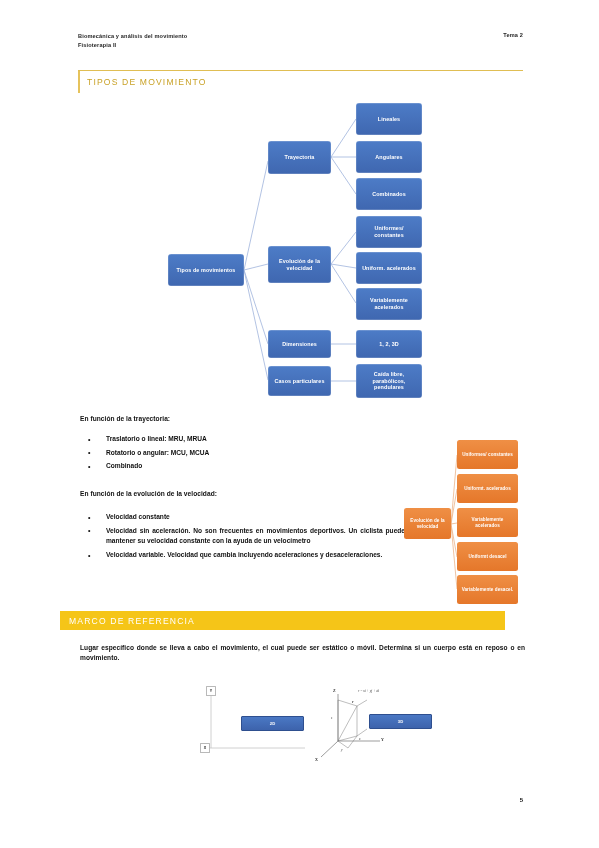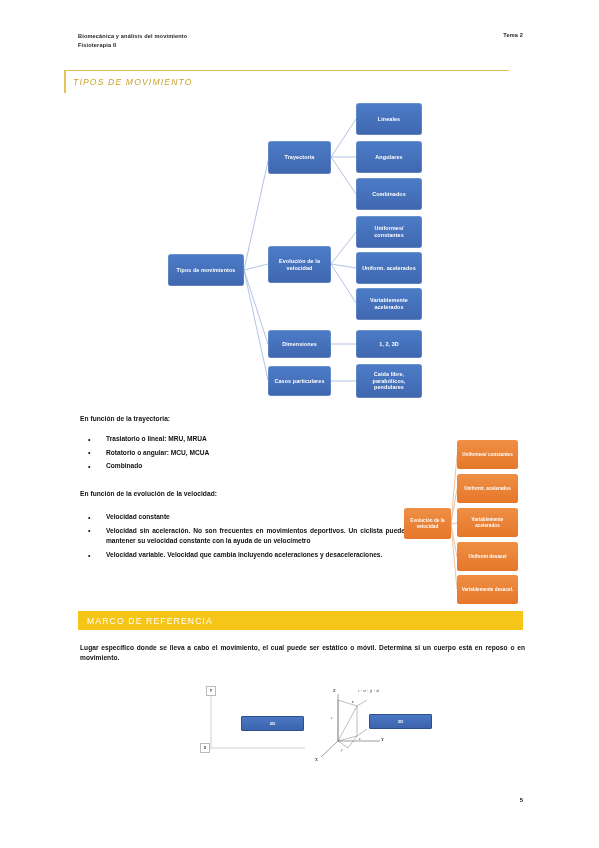--- a/index.html
+++ b/index.html
@@ -29,45 +29,44 @@
     font-size: 5.6px;
     font-weight: bold;
     letter-spacing: 0.15px;
     color: #1f1f1f;
   }
   .doc-header .left-lines { line-height: 1.65; }
 
   
   .heading-outline {
     position: absolute;
-    left: 64px;
+    left: 78px;
     width: 445px;
     border-top: 1.3px solid #e0be54;
     box-sizing: border-box;
-    font-style: italic;
   }
   .heading-outline .bar {
     position: absolute;
     left: 0;
     top: 0;
     width: 2px;
     height: 100%;
     background: #e6c35c;
   }
   .heading-outline .htext {
     padding: 6px 0 6px 9px;
     font-size: 8.6px;
     letter-spacing: 1.15px;
     color: #c9a227;
     font-weight: normal;
   }
 
   .heading-filled {
     position: absolute;
-    left: 78px;
+    left: 60px;
     width: 445px;
     background: #f5c518;
     box-sizing: border-box;
   }
   .heading-filled .htext {
     padding: 4.5px 0 4.5px 9px;
     font-size: 8.6px;
     letter-spacing: 1.15px;
     color: #ffffff;
     font-weight: normal;

